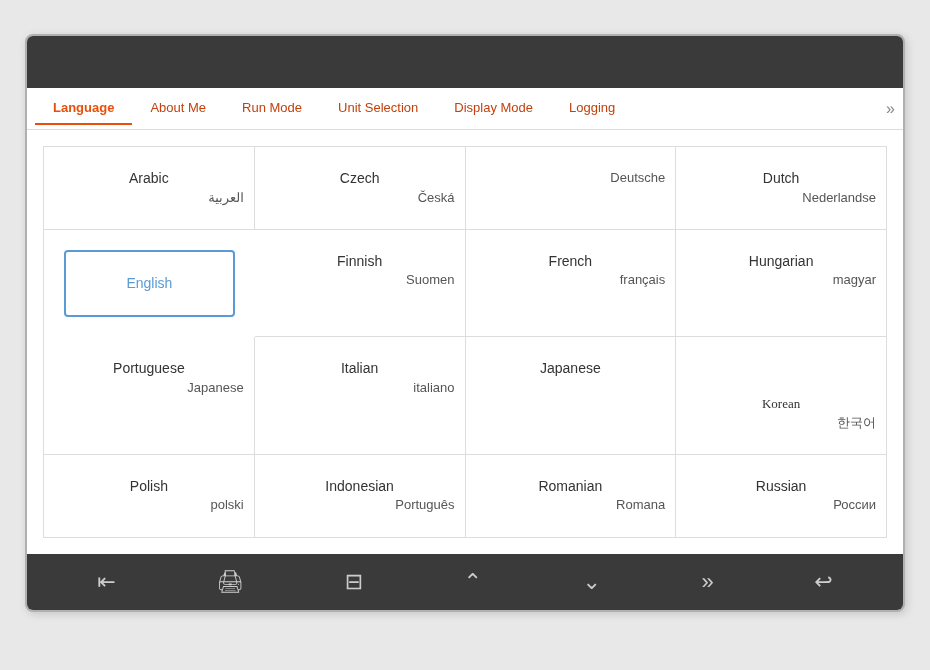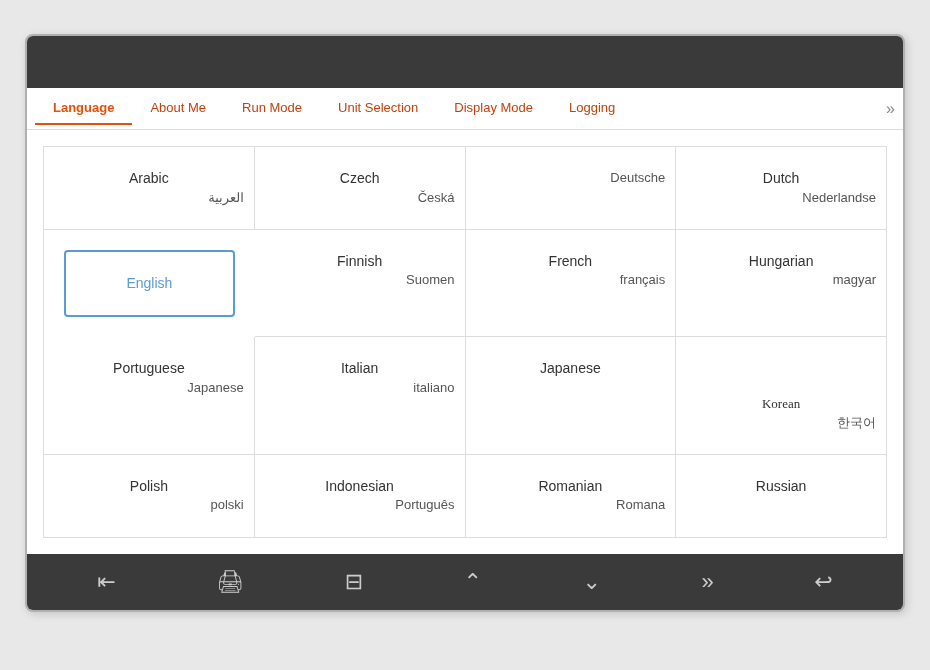--- a/index.html
+++ b/index.html
@@ -252,20 +252,21 @@
         <div class="lang-cell">
           <div class="lang-primary">Indonesian</div>
           <div class="lang-secondary">Português</div>
         </div>
         <div class="lang-cell">
           <div class="lang-primary">Romanian</div>
           <div class="lang-secondary">Romana</div>
         </div>
         <div class="lang-cell">
           <div class="lang-primary">Russian</div>
+          <div class="lang-secondary">России</div>
         </div>
       </div>
   </div>
 
   <div class="bottom-bar">
     <span class="bottom-icon">⇤</span>
     <span class="bottom-icon">🖨</span>
     <span class="bottom-icon">⊟</span>
     <span class="bottom-icon">⌃</span>
     <span class="bottom-icon">⌄</span>

